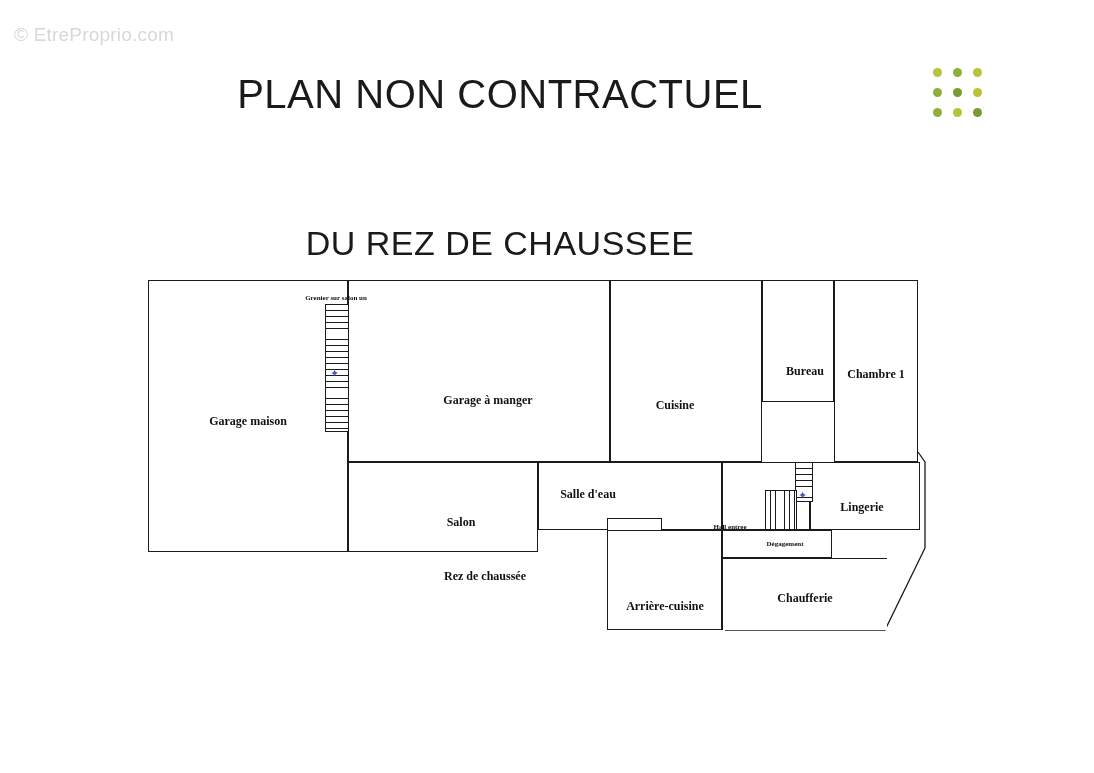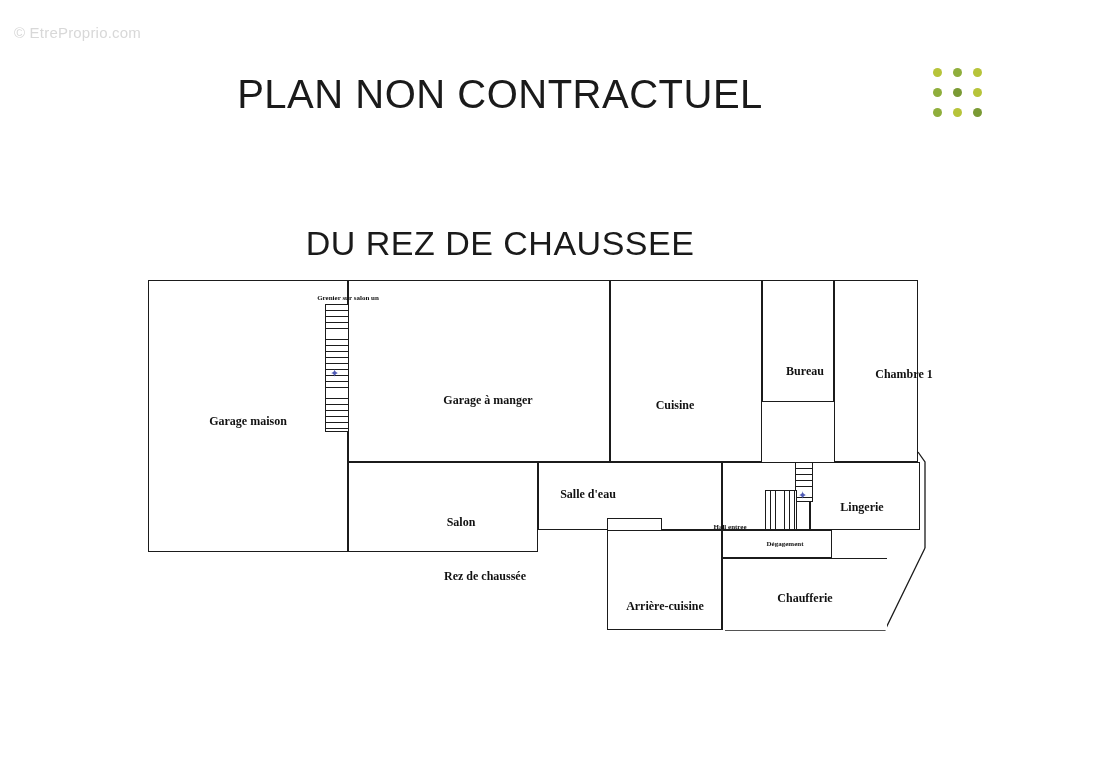--- a/index.html
+++ b/index.html
@@ -14,21 +14,21 @@
     overflow: hidden;
     font-family: "Liberation Sans", sans-serif;
   }
 
   
   #watermark {
     position: absolute;
     left: 14px;
     top: 24px;
     font-family: "Liberation Sans", sans-serif;
-    font-size: 15px;
+    font-size: 19px;
     color: #d8d8d8;
     letter-spacing: 0.2px;
     white-space: nowrap;
     user-select: none;
   }
 
   
   #title-main {
     position: absolute;
     left: 0;
@@ -188,21 +188,21 @@
   <div class="rm" style="left:208px; top:8px; width:262px; height:182px;"></div>
   <div class="lbl" style="left:348px; top:121px;">Garage à manger</div>
 
   <div class="rm" style="left:470px; top:8px; width:152px; height:182px;"></div>
   <div class="lbl" style="left:535px; top:126px;">Cuisine</div>
 
   <div class="rm" style="left:622px; top:8px; width:72px; height:122px;"></div>
   <div class="lbl" style="left:665px; top:92px;">Bureau</div>
 
   <div class="rm" style="left:694px; top:8px; width:84px; height:182px;"></div>
-  <div class="lbl" style="left:764px; top:95px;">Chambre 1</div>
+  <div class="lbl" style="left:736px; top:95px;">Chambre 1</div>
 
   <div class="rm" style="left:208px; top:190px; width:190px; height:90px;"></div>
   <div class="lbl" style="left:305px; top:243px;margin-left:16px;">Salon</div>
 
   <div class="rm" style="left:398px; top:190px; width:184px; height:68px;"></div>
   <div class="lbl" style="left:448px; top:215px;">Salle d'eau</div>
 
   <div class="rm" style="left:467px; top:246px; width:55px; height:45px;"></div>
   <div class="lbl" style="left:494px; top:265px;">Wc</div>
 
@@ -214,21 +214,21 @@
 
   <div class="rm" style="left:582px; top:258px; width:110px; height:28px;"></div>
   <div class="lbl sm" style="left:645px; top:268px;">Dégagement</div>
 
   <div class="rm" style="left:467px; top:258px; width:115px; height:100px;"></div>
   <div class="lbl" style="left:525px; top:327px;">Arrière-cuisine</div>
 
   <div class="rm" style="left:582px; top:286px; width:165px; height:72px; border-right:none; border-bottom:none;"></div>
   <div class="lbl" style="left:665px; top:319px;">Chaufferie</div>
 
-  <div class="lbl sm" style="left:208px; top:22px;font-family:Liberation Serif, serif;">Grenier sur salon un</div>
+  <div class="lbl sm" style="left:196px; top:22px;font-family:Liberation Serif, serif;">Grenier sur salon un</div>
   <div class="stair" style="left:185px; top:32px; width:24px; height:128px;"></div>
   <div class="star" style="left:190px; top:96px;">✦</div>
 
   <div class="stair" style="left:655px; top:190px; width:18px; height:40px;"></div>
   <div class="stair-h" style="left:625px; top:218px; width:32px; height:40px;"></div>
   <div class="star" style="left:658px; top:218px;">✦</div>
 
   <div class="lbl" style="left:345px; top:297px;">Rez de chaussée</div>
 
 </div>

